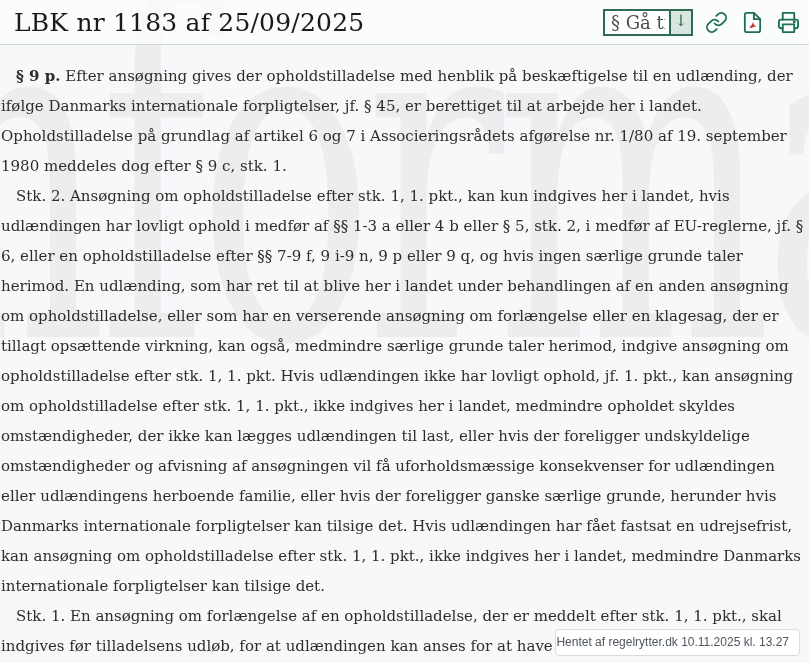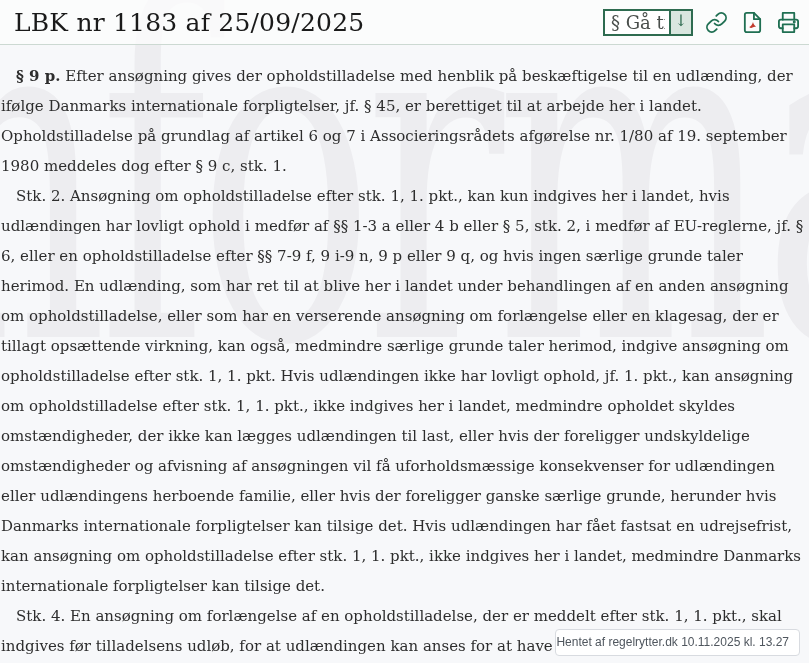--- a/index.html
+++ b/index.html
@@ -169,18 +169,18 @@
           <circle cx="18" cy="11.5" r="0.6" fill="#1f6f52"></circle>
         </svg>
       </a>
 
     </div>
   </header>
 
   <main>
     <p><span class="lead-bold">§ 9 p.</span><span> Efter ansøgning gives der opholdstilladelse med henblik på beskæftigelse til en udlænding, der ifølge Danmarks internationale forpligtelser, jf. § 45, er berettiget til at arbejde her i landet. Opholdstilladelse på grundlag af artikel 6 og 7 i Associeringsrådets afgørelse nr. 1/80 af 19. september 1980 meddeles dog efter § 9 c, stk. 1.</span></p>
     <p><span class="lead-italic">Stk. 2.</span><span> Ansøgning om opholdstilladelse efter stk. 1, 1. pkt., kan kun indgives her i landet, hvis udlændingen har lovligt ophold i medfør af §§ 1-3 a eller 4 b eller § 5, stk. 2, i medfør af EU-reglerne, jf. § 6, eller en opholdstilladelse efter §§ 7-9 f, 9 i-9 n, 9 p eller 9 q, og hvis ingen særlige grunde taler herimod. En udlænding, som har ret til at blive her i landet under behandlingen af en anden ansøgning om opholdstilladelse, eller som har en verserende ansøgning om forlængelse eller en klagesag, der er tillagt opsættende virkning, kan også, medmindre særlige grunde taler herimod, indgive ansøgning om opholdstilladelse efter stk. 1, 1. pkt. Hvis udlændingen ikke har lovligt ophold, jf. 1. pkt., kan ansøgning om opholdstilladelse efter stk. 1, 1. pkt., ikke indgives her i landet, medmindre opholdet skyldes omstændigheder, der ikke kan lægges udlændingen til last, eller hvis der foreligger undskyldelige omstændigheder og afvisning af ansøgningen vil få uforholdsmæssige konsekvenser for udlændingen eller udlændingens herboende familie, eller hvis der foreligger ganske særlige grunde, herunder hvis Danmarks internationale forpligtelser kan tilsige det. Hvis udlændingen har fået fastsat en udrejsefrist, kan ansøgning om opholdstilladelse efter stk. 1, 1. pkt., ikke indgives her i landet, medmindre Danmarks internationale forpligtelser kan tilsige det.</span></p>
-    <p><span class="lead-italic">Stk. 4.</span><span> En ansøgning om forlængelse af en opholdstilladelse, der er meddelt efter stk. 1, 1. pkt., skal indgives før tilladelsens udløb, for at udlændingen kan anses for at have lovligt ophold, jf. stk. 2, 1. pkt. Stk. 2, 3. pkt., finder tilsvarende anvendelse.</span></p>
+    <p><span class="lead-italic">Stk. 1.</span><span> En ansøgning om forlængelse af en opholdstilladelse, der er meddelt efter stk. 1, 1. pkt., skal indgives før tilladelsens udløb, for at udlændingen kan anses for at have lovligt ophold, jf. stk. 2, 1. pkt. Stk. 2, 3. pkt., finder tilsvarende anvendelse.</span></p>
   </main>
 
   <div class="stamp">Hentet af regelrytter.dk 10.11.2025 kl. 13.27</div>
 
 </div>
 
 </body></html>

